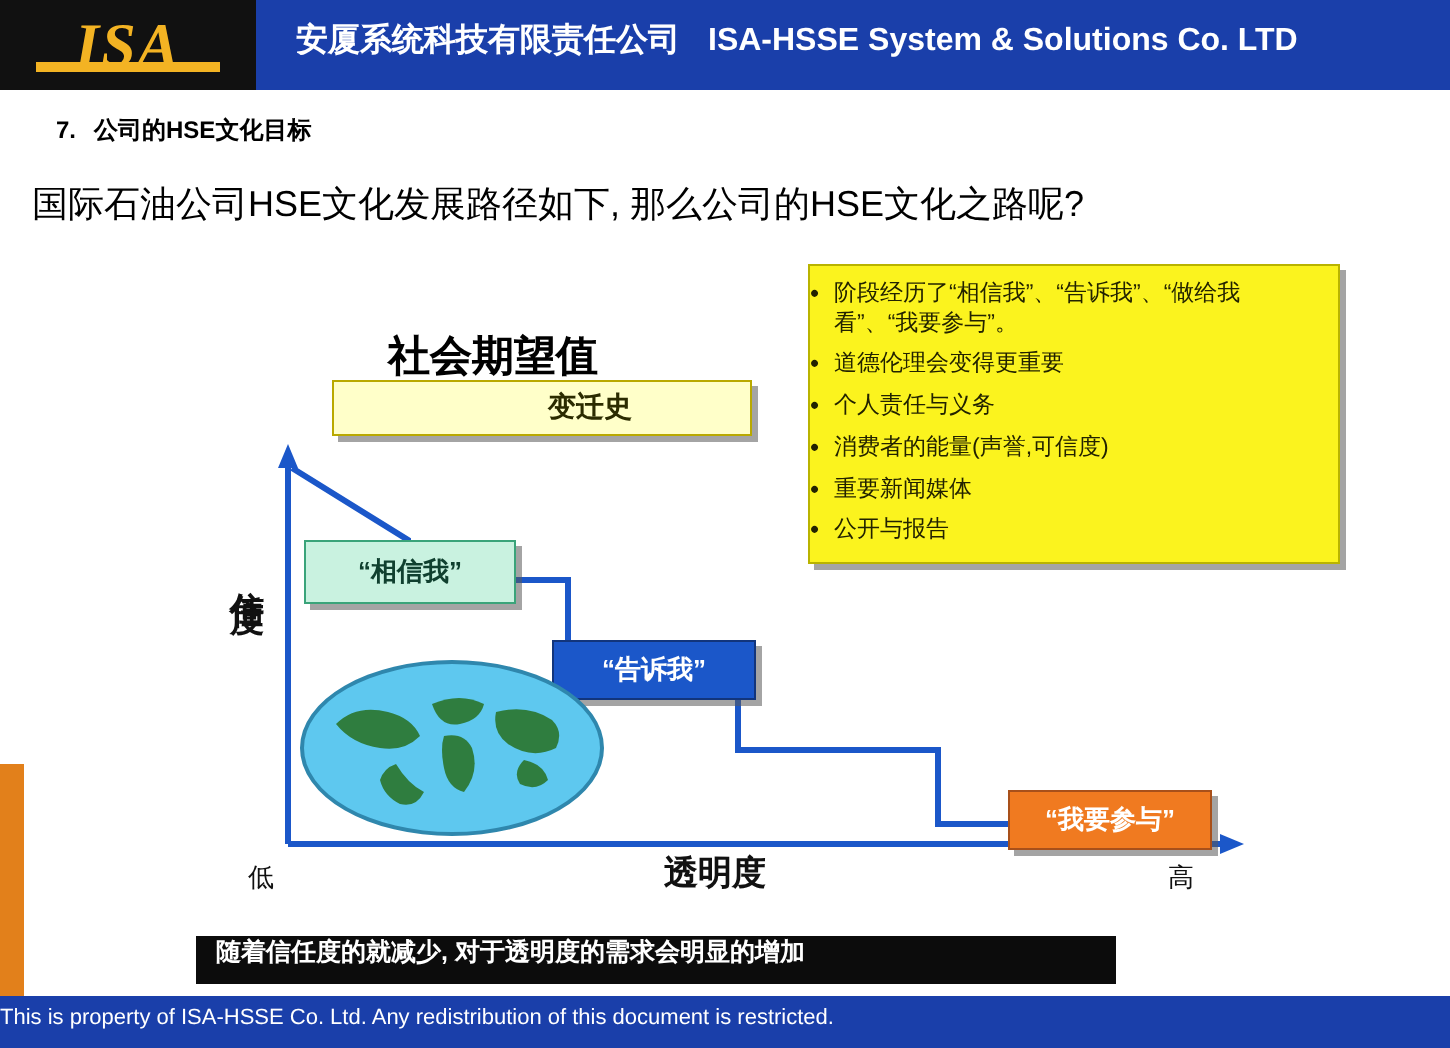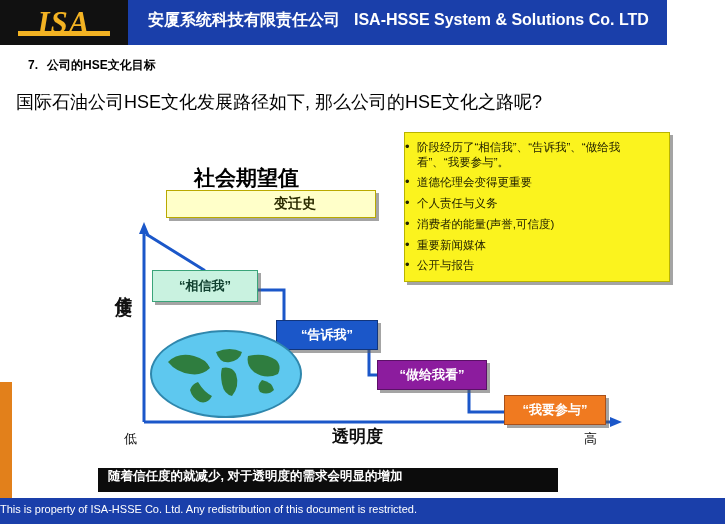--- a/index.html
+++ b/index.html
@@ -5,21 +5,21 @@
   html,body{margin:0;padding:0;}
   body{
     width:725px;height:524px;
     background:#ffffff;
     font-family:"Liberation Sans", sans-serif;
     overflow:hidden;
     position:relative;
   }
   
   .header{
-    position:absolute;left:0;top:0;width:667px;height:45px;
+    position:absolute;left:0;top:0;width:725px;height:45px;
     background:#1a3faa;
     text-align:right;
   }
   .logo-box{
     position:absolute;left:0;top:0;width:128px;height:45px;
     background:#111111;
     display:flex;align-items:center;justify-content:center;
   }
   .logo-text{
     color:#f3b323;
@@ -212,21 +212,20 @@
     <polygon points="60,92 55,104 65,104" fill="#1b57c9"></polygon>
 
     <line x1="60" y1="292" x2="530" y2="292" stroke="#1b57c9" stroke-width="3"></line>
     <polygon points="538,292 526,287 526,297" fill="#1b57c9"></polygon>
 
     <polyline points="62,104 120,140 120,160 200,160 200,205 285,205 285,245 385,245 385,282 495,282" fill="none" stroke="#1b57c9" stroke-width="3"></polyline>
   </svg>
 
   <div class="box-believe shadow">“相信我”</div>
   <div class="box-tell shadow">“告诉我”</div>
-  <div class="box-show shadow">“做给我看”</div>
   <div class="box-join shadow">“我要参与”</div>
 
   <div class="y-label">信任度</div>
   <div class="x-label">透明度</div>
   <div class="x-low">低</div>
   <div class="x-high">高</div>
 
   <div class="globe">
     <svg width="148" height="84" viewBox="0 0 148 84">
       <g fill="#2f7d3f">

